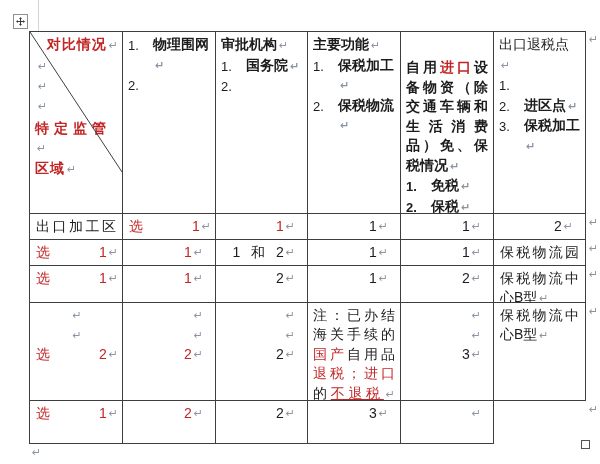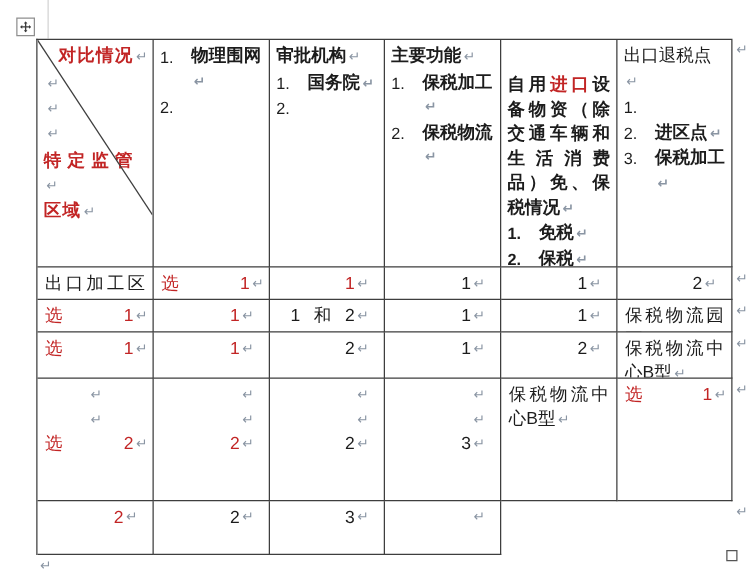--- a/index.html
+++ b/index.html
@@ -262,20 +262,23 @@
         <span class="mark">↵</span>
       </div>
     <div class="sline-r">
         <span class="mark">↵</span>
       </div>
     <div class="sline-r">
         <span>2</span>
         <span class="mark">↵</span>
       </div>
   </div>
+  <div class="cell notecell">
+    <span>注：已办结海关手续的</span><span class="red">国产</span><span>自用品</span><span class="red">退税；</span><span class="red">进口</span><span>的</span><span class="red ru">不退税</span><span class="mark">↵</span>
+  </div>
   <div class="cell stack">
     <div class="sline-r">
         <span class="mark">↵</span>
       </div>
     <div class="sline-r">
         <span class="mark">↵</span>
       </div>
     <div class="sline-r">
         <span>3</span>
         <span class="mark">↵</span>

